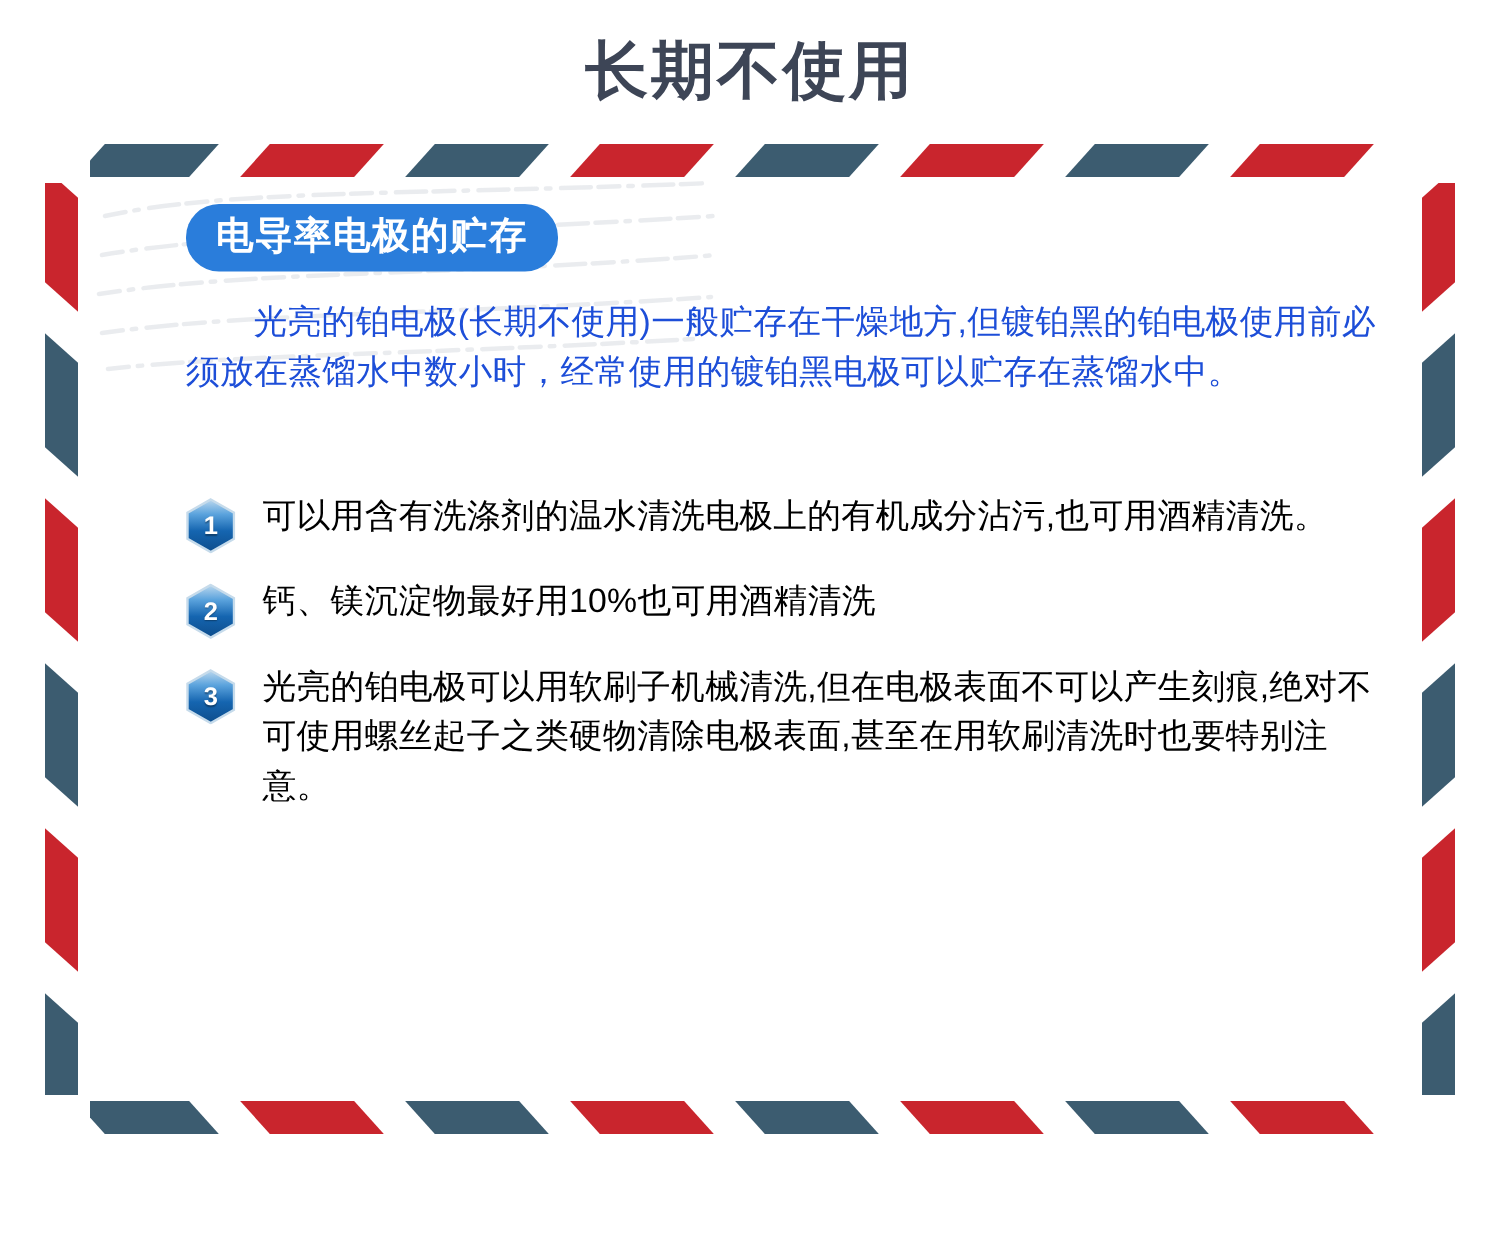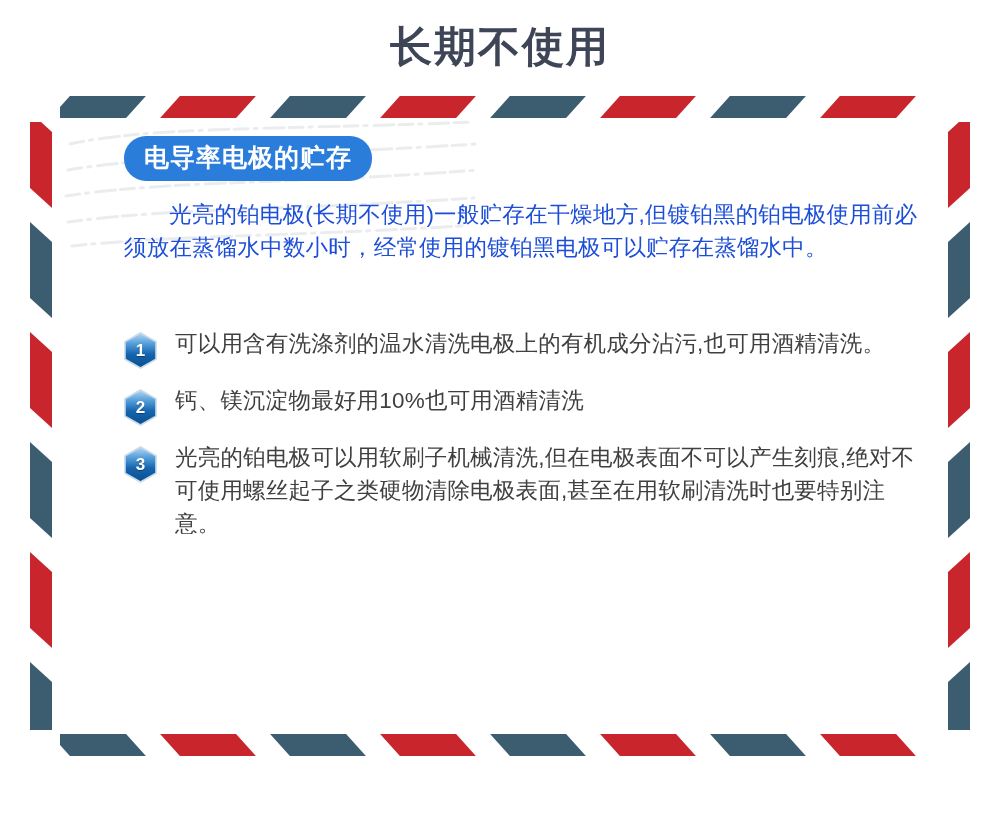--- a/index.html
+++ b/index.html
@@ -165,21 +165,21 @@
     justify-content: center;
     font-size: 17px;
     font-weight: 700;
     color: #ffffff;
     text-shadow: 0 1px 1px rgba(0,0,0,.35);
   }
 
   .item-text {
     font-size: 22.5px;
     line-height: 1.45;
-    color: #404040;
+    color: #000000;
     max-width: 790px;
     letter-spacing: .2px;
   }
 
   .gap-lg { height: 46px; }
 </style>
 </head>
 <body>
 
 <div class="page-title">长期不使用</div>

